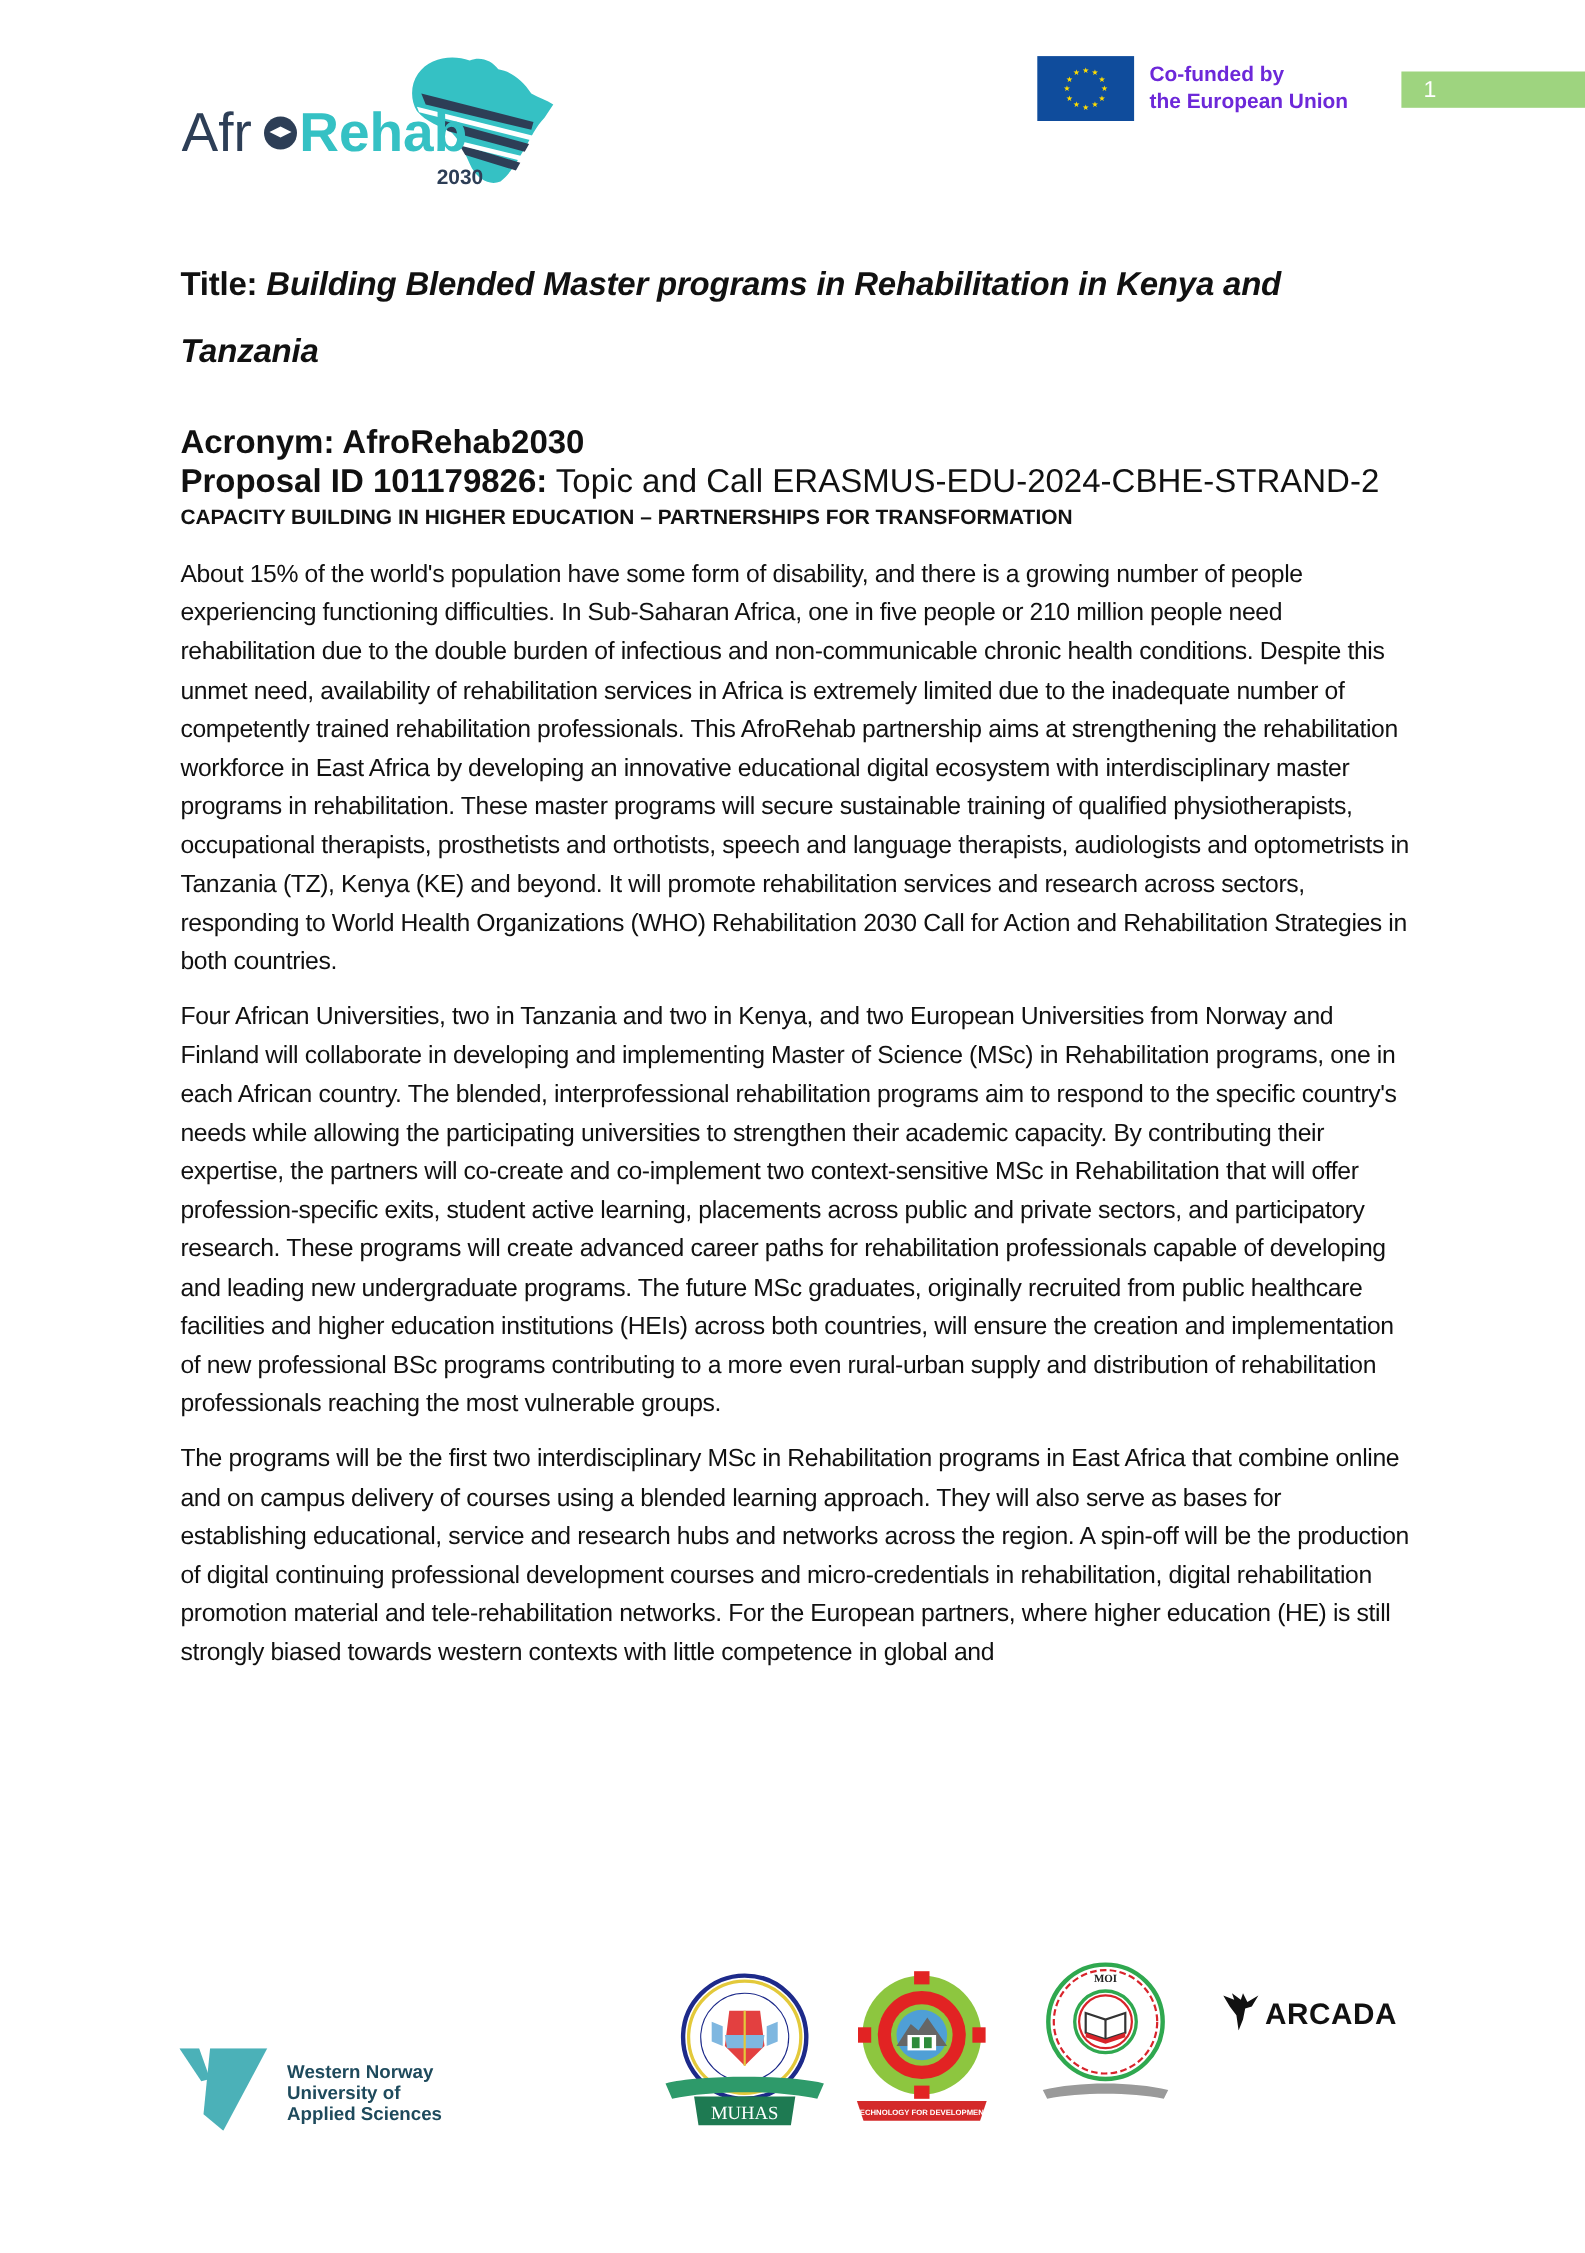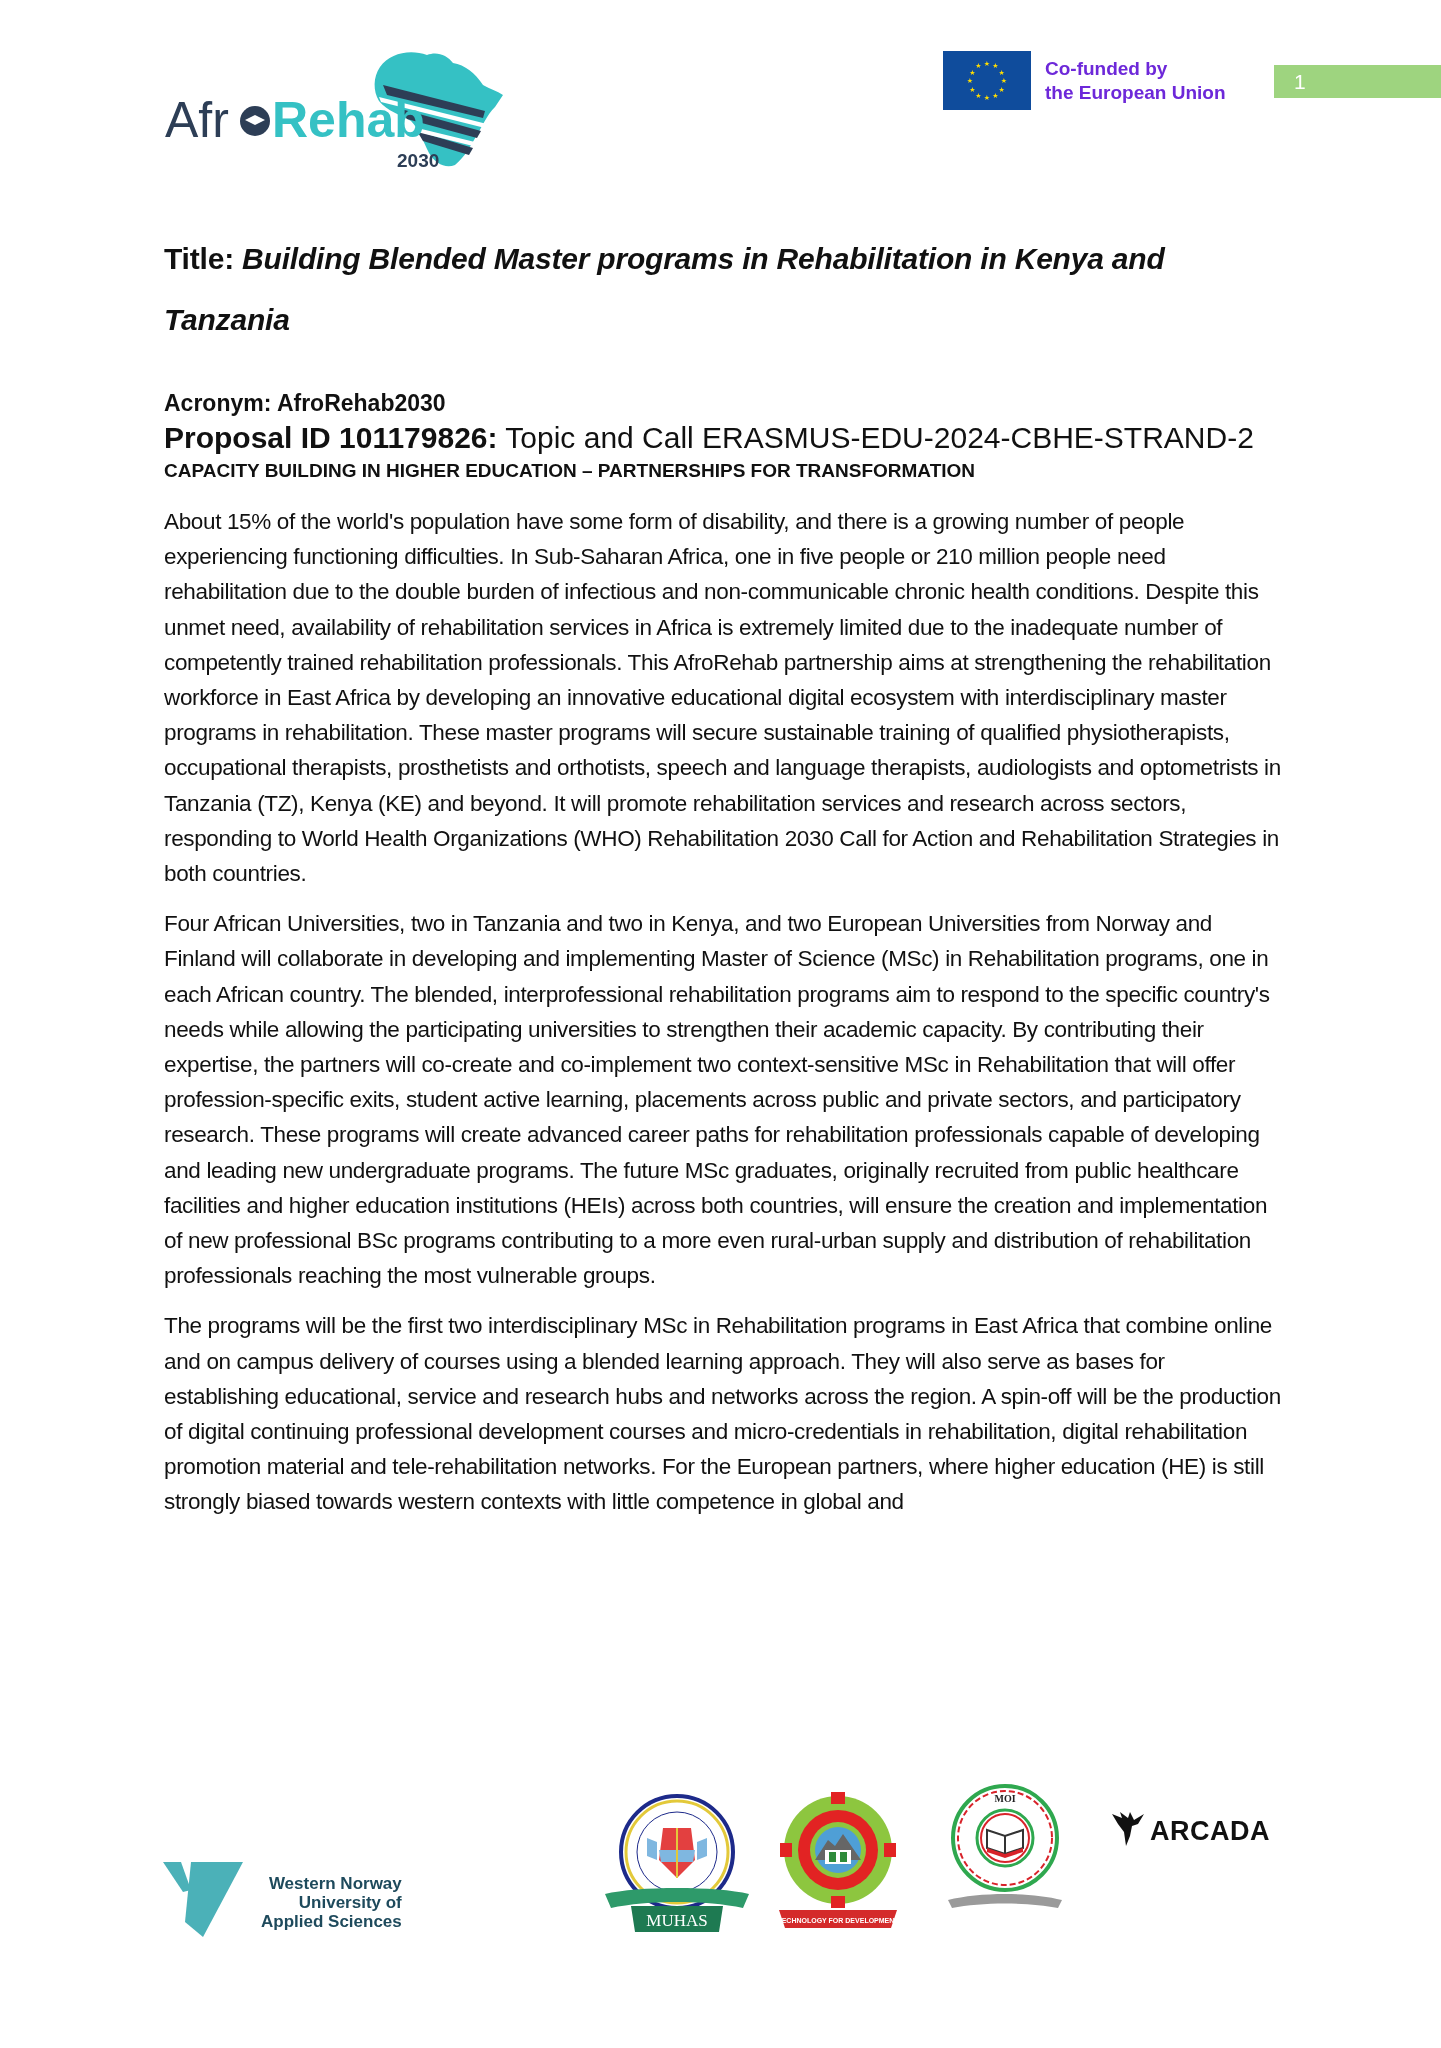--- a/index.html
+++ b/index.html
@@ -15,35 +15,35 @@
   .eu-text { margin-left: 14px; color: #6d28d9; font-weight: bold; font-size: 19px; line-height: 24px; }
   .page-badge { position: absolute; left: 1274px; top: 65px; width: 167px; height: 33px;
                 background: #9ed47f; color: #ffffff; font-size: 21px; line-height: 33px;
                 padding-left: 20px; box-sizing: border-box; }
 
   
   .content { position: absolute; left: 164px; top: 228px; width: 1120px; }
   .doc-title { font-size: 30px; font-weight: bold; line-height: 61px; margin: 0; letter-spacing: -0.2px; }
   .doc-title .title-label { font-style: normal; }
   .doc-title .title-text { font-style: italic; }
-  .acronym { margin: 36px 0 0 0; font-size: 23px; font-weight: bold; line-height: 34px; }
+  .acronym { margin: 36px 0 0 0; font-size: 30px; font-weight: bold; line-height: 34px; }
   .proposal { margin: 2px 0 0 0; font-size: 30px; line-height: 32px; }
   .proposal b { font-weight: bold; }
   .capacity { margin: 0; font-size: 19px; font-weight: bold; line-height: 34px; }
   .section-heading { margin: 30px 0 0 0; font-size: 22.5px; font-weight: bold; line-height: 34px; }
   .para { margin: 16px 0 0 0; font-size: 22.5px; line-height: 35.2px; letter-spacing: -0.35px; }
   .para + .para { margin-top: 15px; }
 
   
   .footer { position: absolute; left: 0; top: 1760px; width: 1441px; height: 190px; }
   .logo { position: absolute; }
   .logo svg { width: 100%; height: 100%; }
   .hvl { left: 163px; top: 102px; width: 260px; height: 75px; }
   .hvl-text { position: absolute; left: 98px; top: 12px; color: #1e4a5c; font-weight: bold;
-              font-size: 17px; line-height: 19px; text-align: right; }
+              font-size: 17px; line-height: 19px; }
   .kcmuco { left: 435px; top: 18px; width: 150px; height: 150px; }
   .muhas { left: 597px; top: 30px; width: 160px; height: 150px; }
   .jkuat { left: 773px; top: 28px; width: 130px; height: 150px; }
   .moi { left: 940px; top: 20px; width: 130px; height: 140px; }
   .arcada { left: 1112px; top: 50px; width: 150px; height: 40px; }
   .arcada-text { position: absolute; left: 38px; top: 6px; font-weight: bold; font-size: 27px;
                  letter-spacing: 0.5px; color: #111; }
 </style>
 </head>
 <body>

